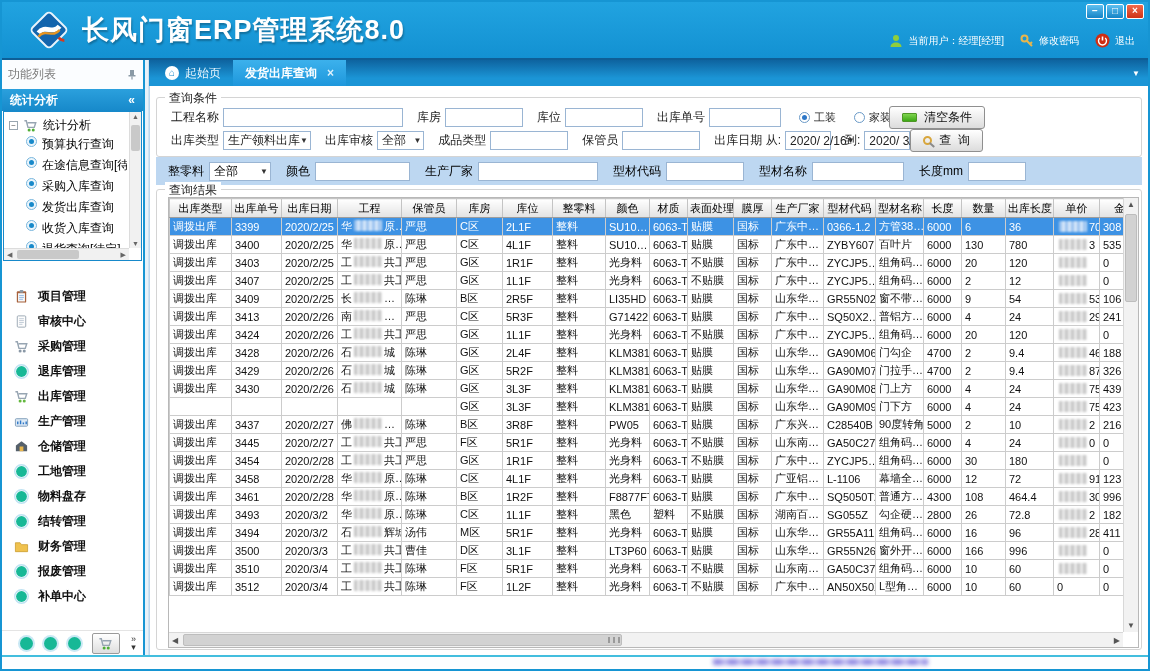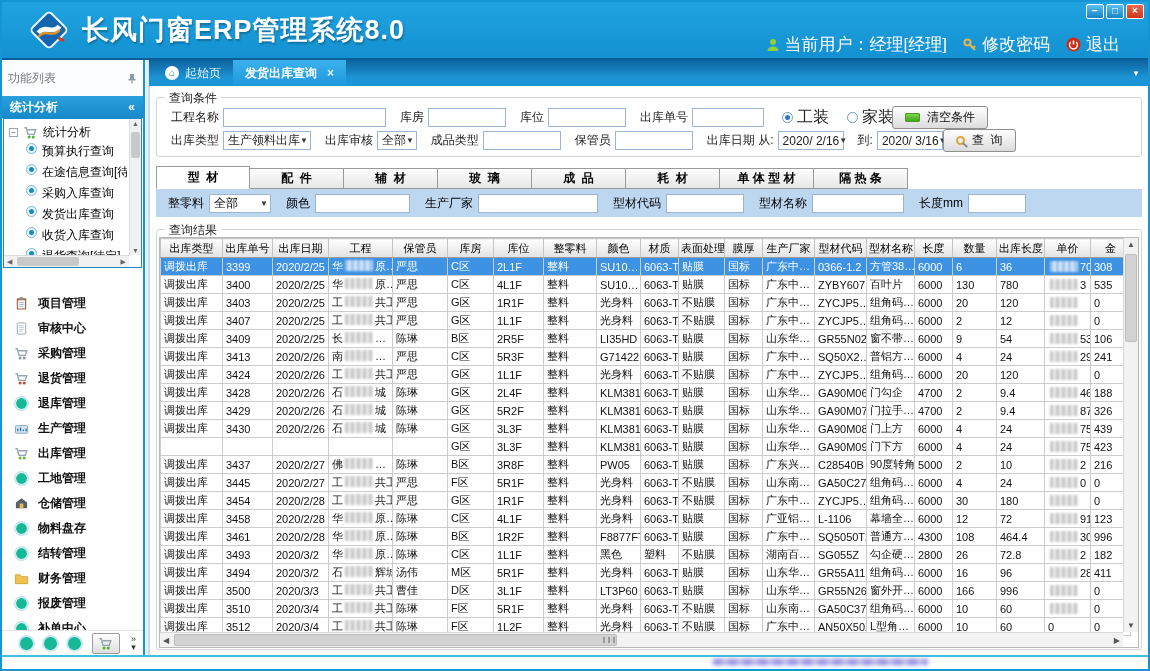--- a/index.html
+++ b/index.html
@@ -5,29 +5,29 @@
   *{box-sizing:border-box;margin:0;padding:0}
   body{font-family:"Liberation Sans",sans-serif;background:#888}
   .app{width:1150px;height:671px;border:2px solid #1695d3;background:#fff;position:relative;overflow:hidden}
   
   .titlebar{height:58px;background:linear-gradient(#21a3e0,#1391d2);border-bottom:2px solid #0e5e96;position:relative}
   .win-controls{position:absolute;top:2px;right:4px;display:flex;gap:2px}
   .wbtn{width:18px;height:15px;border:1px solid #fff;border-radius:2px;background:linear-gradient(#5ec0f0,#1584c6);color:#fff;font-size:10px;line-height:12px;text-align:center;font-weight:bold;cursor:default}
   .wbtn.close{background:linear-gradient(#f06a4c,#cf3316)}
   .brand{display:flex;align-items:center;gap:10px;padding:5px 0 0 24px}
   .title{color:#fff;font-size:27px;font-weight:bold;letter-spacing:1px;text-shadow:1px 2px 2px rgba(0,0,0,.28)}
-  .userbar{position:absolute;right:28px;top:31px;display:flex;align-items:flex-end;color:#fff;font-size:17px}
+  .userbar{position:absolute;right:13px;top:31px;display:flex;align-items:flex-end;color:#fff;font-size:10px}
   .ub-group{display:flex;align-items:center;gap:5px;margin-left:16px;white-space:nowrap}
   
   .content-row{display:flex;height:595px}
   .sidebar{width:143px;display:flex;flex-direction:column;background:#fff;border-right:2px solid #1695d3;overflow:hidden}
   .splitter{width:4px;background:#e8f2fa;border-right:1px solid #cfe2f0}
   .main{flex:1;min-width:0;display:flex;flex-direction:column}
   
-  .panel-title{height:36px;display:flex;align-items:center;justify-content:space-between;padding:0 6px;color:#7a7a7a;font-size:12px;background:#fbfdff}
+  .panel-title{height:29px;display:flex;align-items:center;justify-content:space-between;padding:0 6px;color:#7a7a7a;font-size:12px;background:#fbfdff}
   .section-header{height:22px;background:linear-gradient(#2ba0dd,#1789ca);color:#fff;font-size:12px;font-weight:bold;display:flex;align-items:center;justify-content:space-between;padding:0 8px}
   .tree{height:150px;border:1px solid #1789ca;margin:0 1px;position:relative;overflow:hidden;font-size:12px;background:#fff}
   .tree-inner{padding:3px 14px 0 5px;overflow:hidden;height:136px}
   .tree-root{display:flex;align-items:center;gap:5px;height:21px;white-space:nowrap}
   .exp{width:9px;height:9px;border:1px solid #99a6b0;font-size:8px;line-height:7px;text-align:center;color:#555;background:#fff;flex:none}
   .tree-item{display:flex;align-items:flex-start;gap:5px;height:21px;padding-left:17px;white-space:nowrap;overflow:hidden}
   .dot-icon{width:11px;height:11px;border-radius:50%;border:1px solid #79b6dd;background:#eaf5fc;position:relative;flex:none}
   .dot-icon::after{content:"";position:absolute;inset:2px;border-radius:50%;background:#1789ca}
   .sb{background:#f1f1f1;color:#666;font-size:7px}
   .tree .vsb{position:absolute;right:0;top:0;bottom:12px;width:12px;border-left:1px solid #dcdcdc;display:flex;flex-direction:column;justify-content:space-between;align-items:center;padding:1px 0}
@@ -52,39 +52,39 @@
   .workspace{flex:1;background:#fff;padding:8px 6px 2px 6px;display:flex;flex-direction:column;min-height:0;border-left:1px solid #bcd7ee}
   .groupbox{border:1px solid #d4d4d4;border-radius:3px;position:relative}
   .gb-label{position:absolute;top:-8px;left:8px;background:#fff;padding:0 4px;font-size:12px;color:#222}
   .query-gb{height:60px;margin-top:3px;padding:8px 10px 0 12px}
   .q-row{display:flex;align-items:center;height:23px;font-size:12px;color:#222;white-space:nowrap}
   .q-row label{margin:0 4px 0 14px}
   .q-row label:first-child{margin-left:2px}
   .ti{height:19px;border:1px solid #9ab5d3;background:#fff;font-size:12px;padding:0 3px;font-family:"Liberation Sans",sans-serif}
   .combo{height:19px;border:1px solid #9ab5d3;background:#fff;display:flex;align-items:center;justify-content:space-between;padding:0 2px 0 4px;font-size:12px}
   .combo .arr{font-size:8px;color:#333}
-  .w190{width:190px}.w95{width:95px}.w78{width:78px}.w72{width:72px}.w92{width:92px}.w70{width:66px}.w62{width:62px}.w120{width:120px}.w58{width:58px}
-  .radio{display:flex;align-items:center;gap:4px;margin-left:18px;font-size:16px}
+  .w190{width:190px}.w95{width:95px}.w78{width:78px}.w72{width:72px}.w92{width:92px}.w70{width:46px}.w62{width:62px}.w120{width:120px}.w58{width:58px}
+  .radio{display:flex;align-items:center;gap:4px;margin-left:18px;font-size:11px}
   .rb{width:11px;height:11px;border-radius:50%;border:1px solid #6a9ac8;background:#fff;position:relative}
   .rb.on::after{content:"";position:absolute;inset:2px;background:#2d77c8;border-radius:50%}
   .btn{height:23px;border:1px solid #8f8f8f;border-radius:3px;background:linear-gradient(#fff,#dcdcdc);display:flex;align-items:center;gap:7px;padding:0 12px;font-size:12px;color:#111;white-space:pre}
   .btn-slot{margin-left:auto;margin-right:148px;width:92px;display:flex;justify-content:center}
   .clear-ic{width:15px;height:9px;background:linear-gradient(#7ed44e,#3da815);border:1px solid #4e9626;border-radius:1px}
   .mag-ic{width:9px;height:9px;border:2px solid #d8a63c;border-radius:50%;position:relative}
   .mag-ic::after{content:"";position:absolute;width:6px;height:2px;background:#8a8a8a;transform:rotate(42deg);right:-5px;bottom:-3px}
   
   .mat-tabs{display:flex;margin-top:9px;align-items:flex-end;height:23px}
   .mtab{width:94px;height:21px;border:1px solid #9a9a9a;border-left-width:0;background:linear-gradient(#fdfdfd,#e7e7e7);display:flex;align-items:center;justify-content:center;font-size:12px;font-weight:bold;white-space:pre;overflow:hidden}
   .mtab:first-child{border-left-width:1px}
   .mtab.active{background:#fff;height:23px;border-bottom:1px solid #fff;font-weight:bold}
   .filter-row{height:28px;background:#bdd7f1;display:flex;align-items:center;padding-left:10px;font-size:12px;white-space:nowrap}
   .filter-row label{margin:0 5px 0 15px}
   .filter-row label:first-child{margin-left:2px}
   
-  .results-gb{flex:1;margin-top:12px;margin-bottom:3px;min-height:0;padding:7px 1px 1px 1px;display:flex;flex-direction:column}
+  .results-gb{flex:1;margin-top:4px;margin-bottom:3px;min-height:0;padding:7px 1px 1px 10px;display:flex;flex-direction:column}
   .table-wrap{position:relative;flex:1;overflow:hidden;border:1px solid #b8b8b8;margin:0 1px}
   table{border-collapse:collapse;table-layout:fixed;width:970px;font-size:11px}
   th{height:19px;background:linear-gradient(#fff,#e2e2e2);border:1px solid #c4c4c4;border-bottom:1px solid #9d9d9d;font-weight:normal;text-align:center;padding:0 2px;white-space:nowrap;overflow:hidden}
   td{height:18px;border:1px solid #ccc;padding:0 3px;white-space:nowrap;overflow:hidden;color:#111}
   tr.sel td{background:#3d92e4;color:#fff}
   .blur{display:inline-block;width:28px;height:11px;margin:0 2px;vertical-align:-1px;background:repeating-linear-gradient(90deg,#c7c7c7 0 3px,#e9e9e9 3px 6px);filter:blur(.8px);border-radius:1px}
   tr.sel .blur{background:repeating-linear-gradient(90deg,#9cc3ef 0 3px,#d6e7fa 3px 6px)}
   .vscroll{position:absolute;right:0;top:0;bottom:15px;width:15px;background:#f2f2f2;border-left:1px solid #d8d8d8;display:flex;flex-direction:column;justify-content:space-between;align-items:center;padding:2px 0;font-size:8px;color:#555}
   .vscroll .thumb{position:absolute;top:16px;left:1px;width:12px;height:88px;background:#d2d2d2;border:1px solid #bdbdbd;border-radius:2px}
   .hscroll{position:absolute;left:0;right:15px;bottom:0;height:15px;background:#f2f2f2;border-top:1px solid #d8d8d8;display:flex;justify-content:space-between;align-items:center;padding:0 3px;font-size:8px;color:#555}
@@ -233,72 +233,62 @@
                 <path d="M1.5 3h2l1.8 7h6.7l1.6-5H5" fill="none" stroke="#97a5b2" stroke-width="1.5"></path>
                 <circle cx="6.5" cy="12.8" r="1.6" fill="#8a98a6"></circle>
                 <circle cx="10.9" cy="12.8" r="1.6" fill="#8a98a6"></circle>
               </svg>
             </span>
             <span>采购管理</span>
           </div>
           <div class="menu-item">
             <span class="mi">
               <svg width="15" height="15" viewBox="0 0 16 16">
-                <path d="M1.5 3h2l1.8 7h6.7l1.6-5H5" fill="none" stroke="#97a5b2" stroke-width="1.5"></path>
-                <circle cx="6.5" cy="12.8" r="1.6" fill="#d04030"></circle>
-                <circle cx="10.9" cy="12.8" r="1.6" fill="#d04030"></circle>
-              </svg>
-            </span>
-            <span>退货管理</span>
-          </div>
-          <div class="menu-item">
-            <span class="mi">
-              <svg width="15" height="15" viewBox="0 0 16 16">
                 <circle cx="8" cy="8" r="7.2" fill="none" stroke="#bfe2f2" stroke-width="1.5"></circle>
                 <circle cx="8" cy="8" r="5.8" fill="#17b896"></circle>
               </svg>
             </span>
             <span>退库管理</span>
-          </div>
-          <div class="menu-item">
-            <span class="mi">
-              <svg width="15" height="15" viewBox="0 0 16 16">
-                <rect x="1.5" y="5" width="13" height="8" rx="1" fill="#dce9f5" stroke="#7f9db9"></rect>
-                <path d="M4 11V8M7 11V7M10 11V9M13 11V8" stroke="#2d77c8" stroke-width="1.5"></path>
-              </svg>
-            </span>
-            <span>生产管理</span>
           </div>
           <div class="menu-item">
             <span class="mi">
               <svg width="15" height="15" viewBox="0 0 16 16">
                 <path d="M1.5 3h2l1.8 7h6.7l1.6-5H5" fill="none" stroke="#97a5b2" stroke-width="1.5"></path>
                 <circle cx="6.5" cy="12.8" r="1.6" fill="#63b83e"></circle>
                 <circle cx="10.9" cy="12.8" r="1.6" fill="#63b83e"></circle>
               </svg>
             </span>
             <span>出库管理</span>
           </div>
           <div class="menu-item">
             <span class="mi">
               <svg width="15" height="15" viewBox="0 0 16 16">
+                <rect x="1.5" y="5" width="13" height="8" rx="1" fill="#dce9f5" stroke="#7f9db9"></rect>
+                <path d="M4 11V8M7 11V7M10 11V9M13 11V8" stroke="#2d77c8" stroke-width="1.5"></path>
+              </svg>
+            </span>
+            <span>生产管理</span>
+          </div>
+          <div class="menu-item">
+            <span class="mi">
+              <svg width="15" height="15" viewBox="0 0 16 16">
+                <path d="M2 7l6-4.5L14 7v6H2z" fill="#55606b"></path>
+                <rect x="6" y="8" width="4" height="5" fill="#e8b64c"></rect>
+              </svg>
+            </span>
+            <span>仓储管理</span>
+          </div>
+          <div class="menu-item">
+            <span class="mi">
+              <svg width="15" height="15" viewBox="0 0 16 16">
                 <circle cx="8" cy="8" r="7.2" fill="none" stroke="#bfe2f2" stroke-width="1.5"></circle>
                 <circle cx="8" cy="8" r="5.8" fill="#17b896"></circle>
               </svg>
             </span>
             <span>工地管理</span>
-          </div>
-          <div class="menu-item">
-            <span class="mi">
-              <svg width="15" height="15" viewBox="0 0 16 16">
-                <path d="M2 7l6-4.5L14 7v6H2z" fill="#55606b"></path>
-                <rect x="6" y="8" width="4" height="5" fill="#e8b64c"></rect>
-              </svg>
-            </span>
-            <span>仓储管理</span>
           </div>
           <div class="menu-item">
             <span class="mi">
               <svg width="15" height="15" viewBox="0 0 16 16">
                 <circle cx="8" cy="8" r="7.2" fill="none" stroke="#bfe2f2" stroke-width="1.5"></circle>
                 <circle cx="8" cy="8" r="5.8" fill="#17b896"></circle>
               </svg>
             </span>
             <span>物料盘存</span>
           </div>
@@ -416,30 +406,20 @@
             <span class="combo w70">
                 <span>2020/ 3/16</span>
                 <span class="arr">▼</span>
               </span>
             <span class="btn-slot">
                 <button class="btn"><span class="mag-ic"></span><span>查  询</span></button>
               </span>
           </div>
         </div>
 
-        <div class="mat-tabs">
-            <div class="mtab active">型  材</div>
-            <div class="mtab">配  件</div>
-            <div class="mtab">辅  材</div>
-            <div class="mtab">玻  璃</div>
-            <div class="mtab">成  品</div>
-            <div class="mtab">耗  材</div>
-            <div class="mtab">单 体 型 材</div>
-            <div class="mtab">隔 热 条</div>
-          </div>
 
         <div class="filter-row">
           <label>整零料</label>
           <span class="combo w62">
               <span>全部</span>
               <span class="arr">▼</span>
             </span>
           <label>颜色</label>
           <input class="ti w95" style="">
           <label>生产厂家</label>

